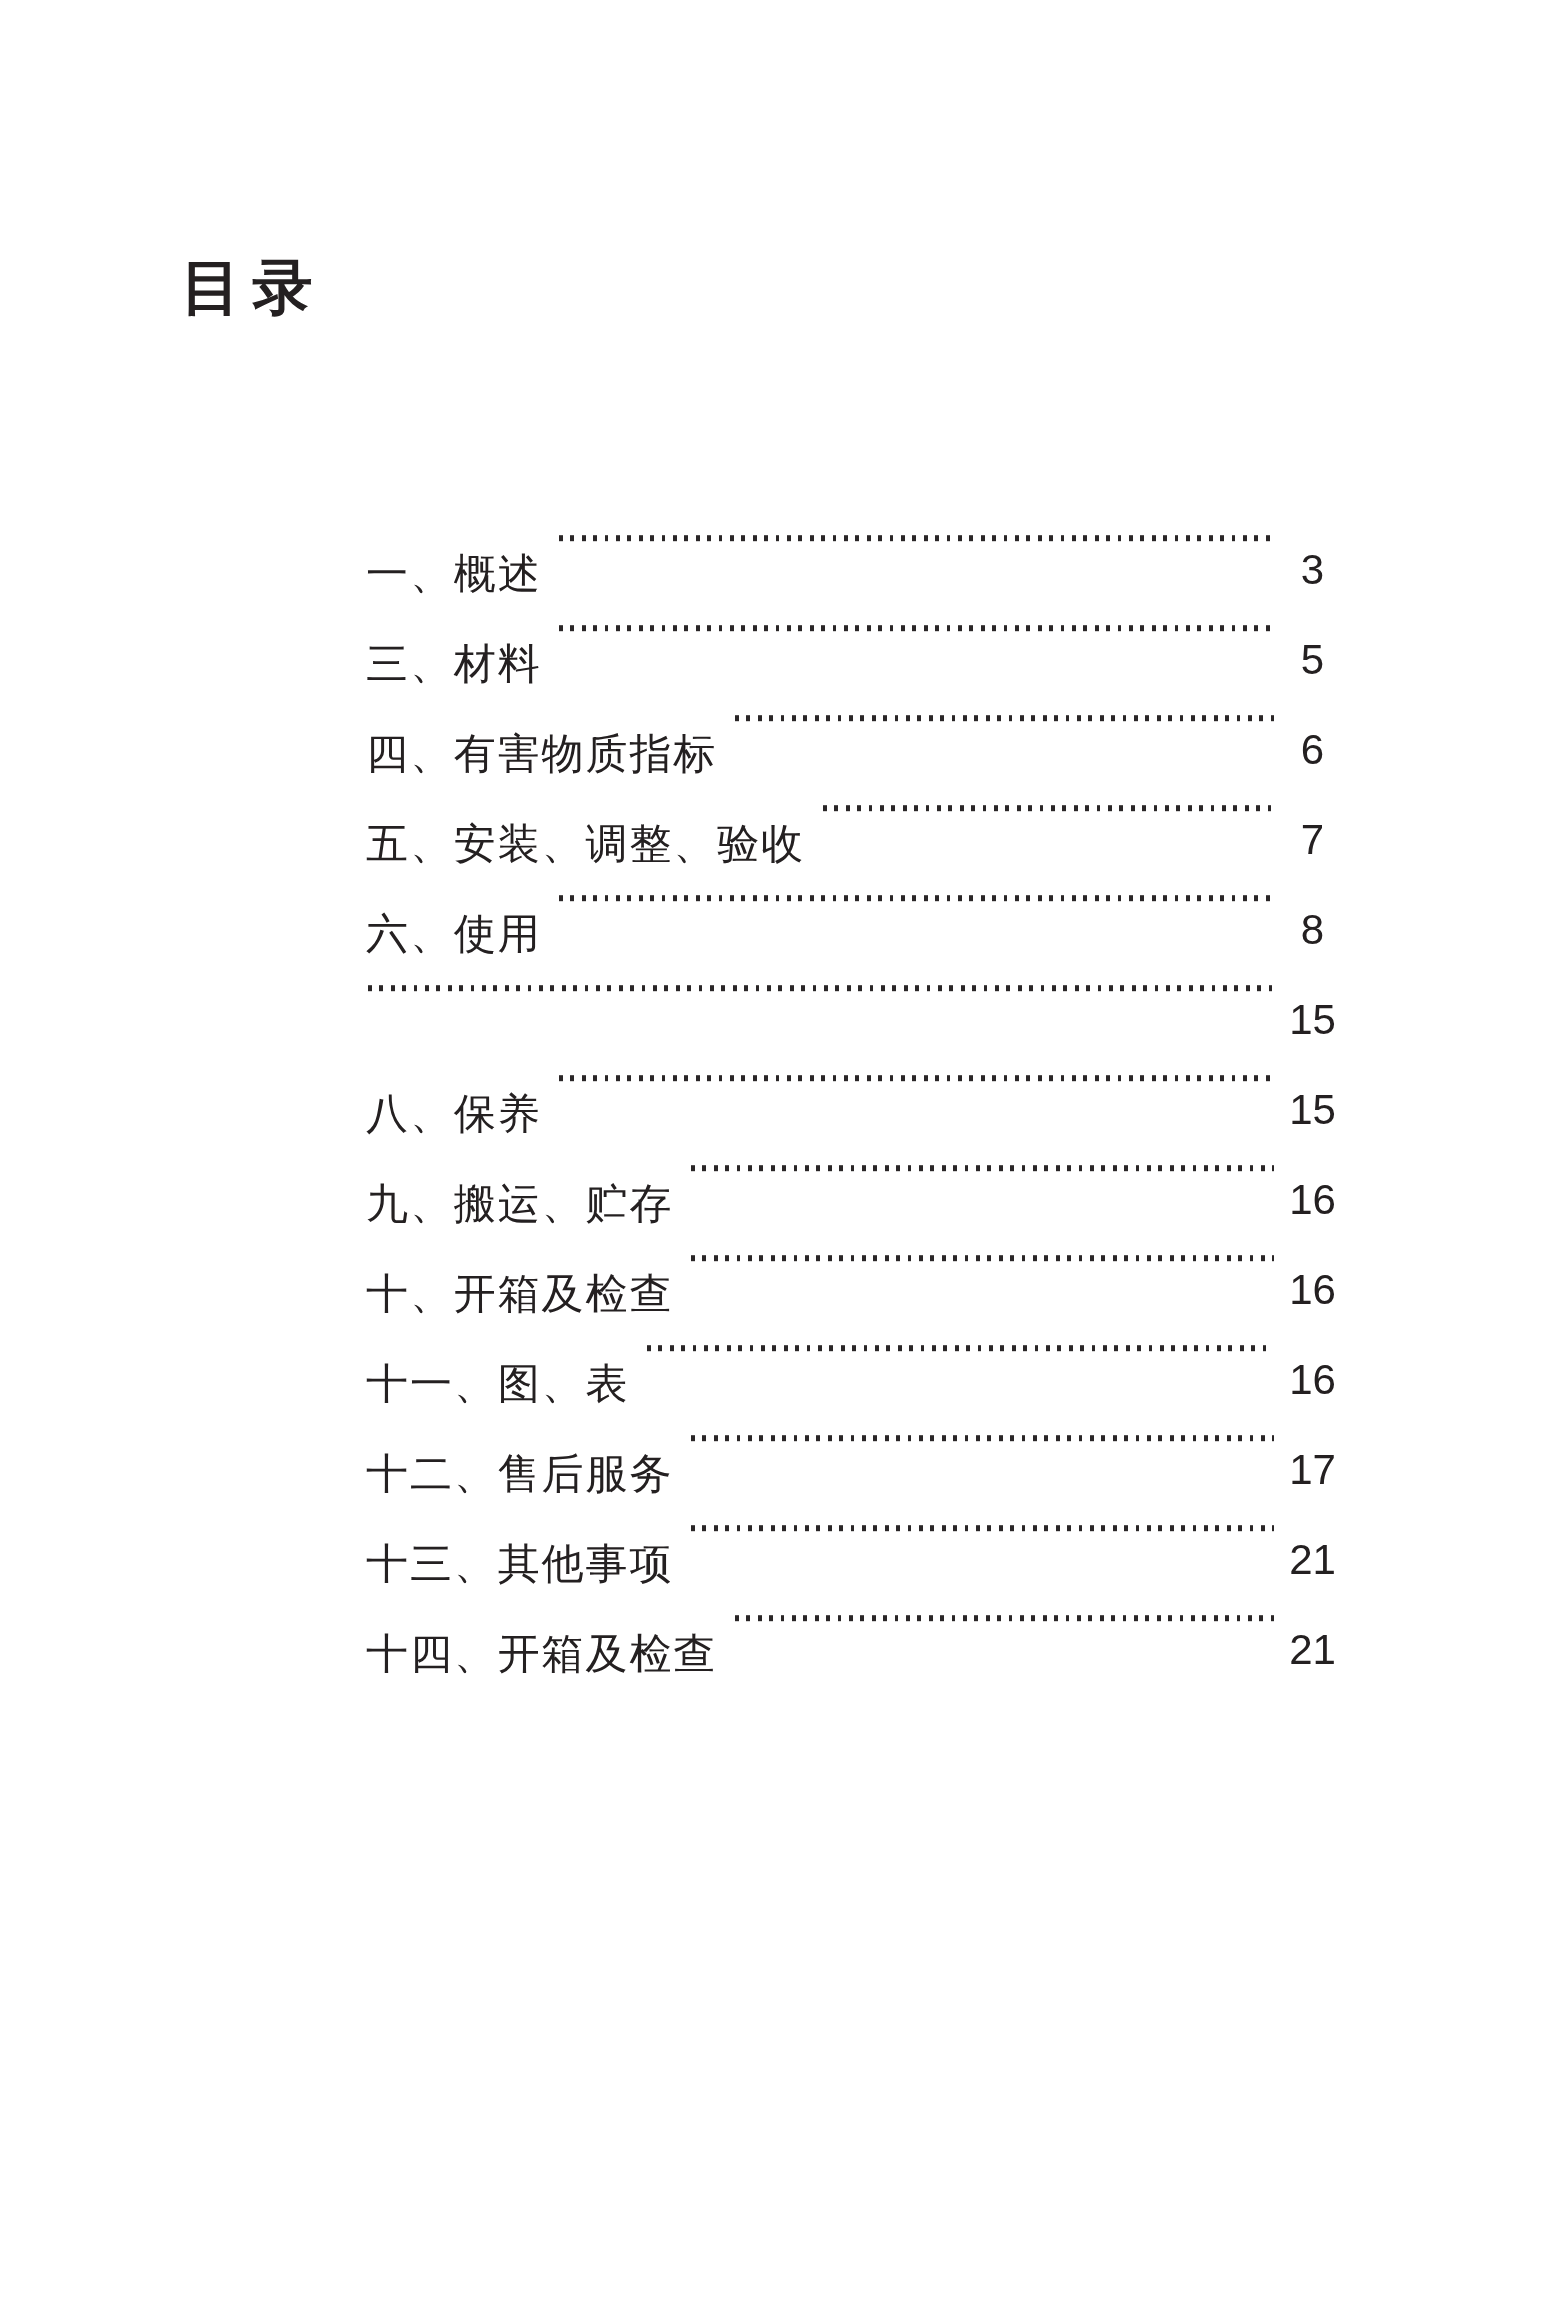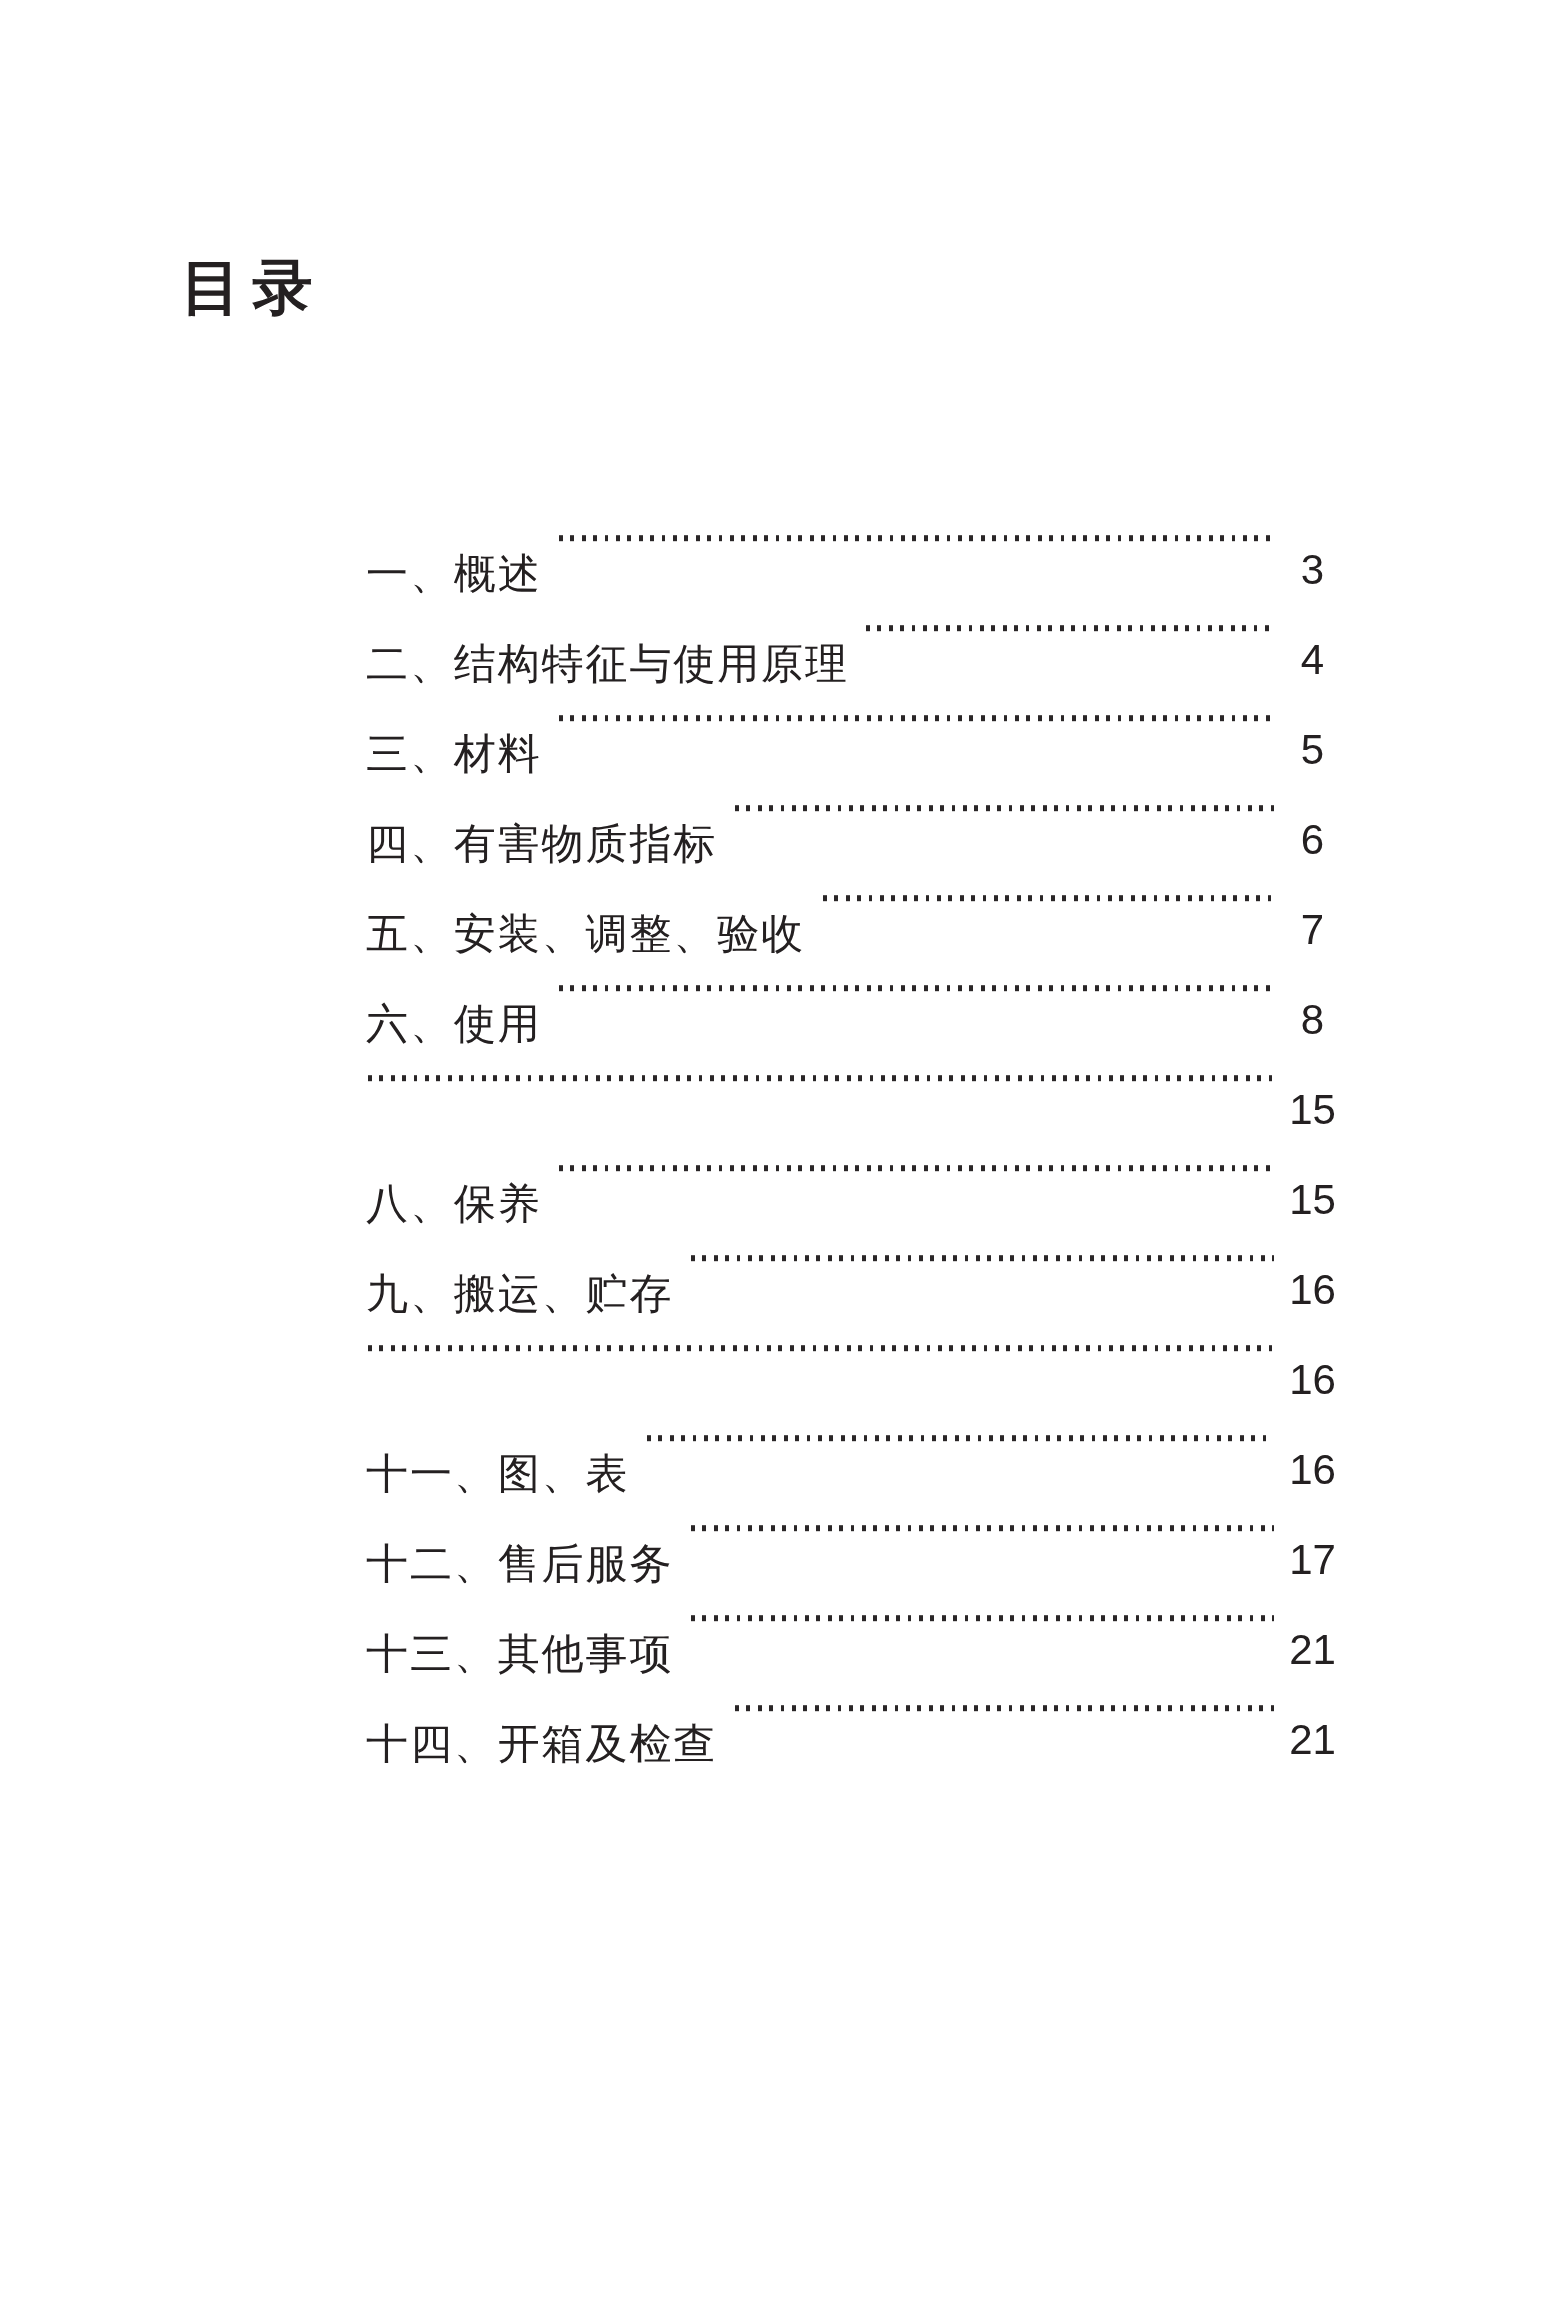--- a/index.html
+++ b/index.html
@@ -70,25 +70,20 @@
 <h1 class="page-title">目录</h1>
 
 <div class="toc">
 
   <div class="toc-row">
     <span class="toc-label">一、概述</span>
     <span class="toc-leader"></span>
     <span class="toc-page">3</span>
   </div>
 
-  <div class="toc-row">
-    <span class="toc-label">二、结构特征与使用原理</span>
-    <span class="toc-leader"></span>
-    <span class="toc-page">4</span>
-  </div>
 
   <div class="toc-row">
     <span class="toc-label">三、材料</span>
     <span class="toc-leader"></span>
     <span class="toc-page">5</span>
   </div>
 
   <div class="toc-row">
     <span class="toc-label">四、有害物质指标</span>
     <span class="toc-leader"></span>
@@ -118,20 +113,21 @@
     <span class="toc-page">15</span>
   </div>
 
   <div class="toc-row">
     <span class="toc-label">九、搬运、贮存</span>
     <span class="toc-leader"></span>
     <span class="toc-page">16</span>
   </div>
 
   <div class="toc-row">
+    <span class="toc-label">十、开箱及检查</span>
     <span class="toc-leader"></span>
     <span class="toc-page">16</span>
   </div>
 
   <div class="toc-row">
     <span class="toc-label">十一、图、表</span>
     <span class="toc-leader"></span>
     <span class="toc-page">16</span>
   </div>
 

